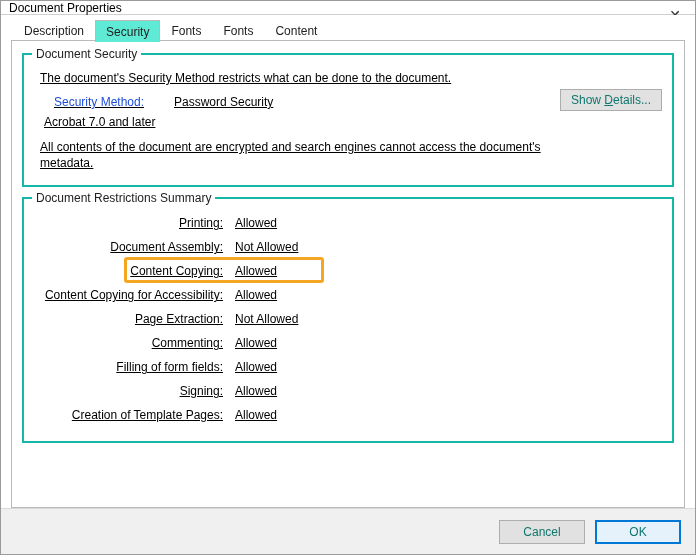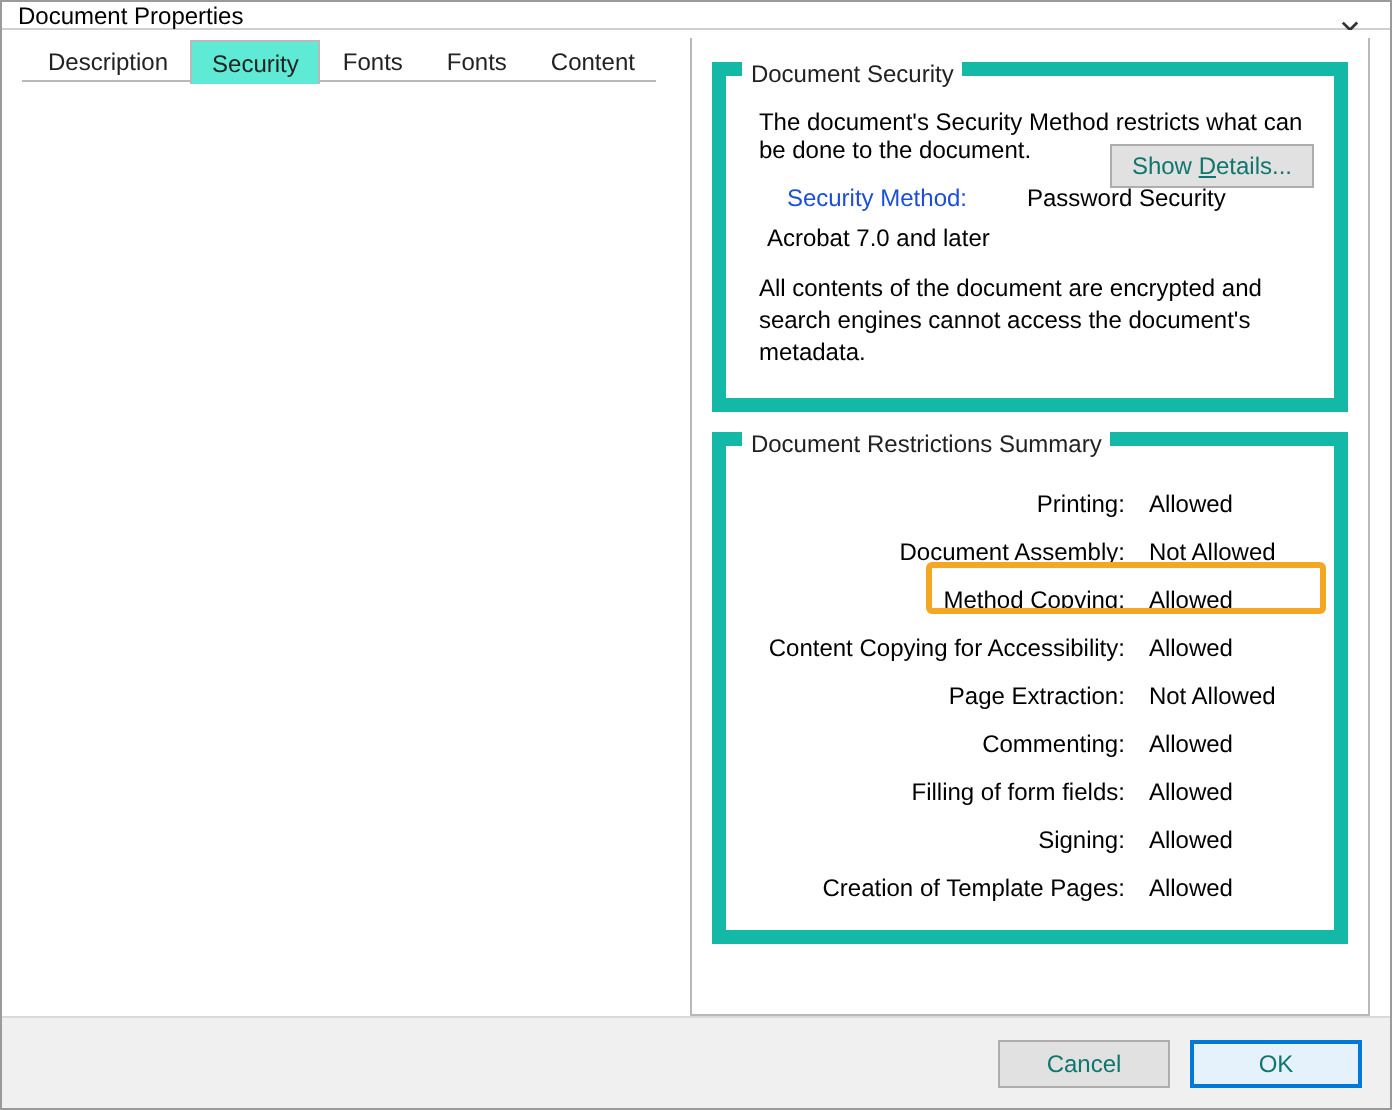--- a/index.html
+++ b/index.html
@@ -28,23 +28,22 @@
   .titlebar .close {
     width: 40px; height: 28px;
     display: flex; align-items: center; justify-content: center;
     font-size: 14px; color: #333;
     font-family: Arial, sans-serif;
   }
   .body {
     flex: 1;
     padding: 4px 10px 0 10px;
     background: #f7f7f7;
-    display: flex; flex-direction: row;
-    background: #fff;
-    gap: 17px;
+    display: flex; flex-direction: column;
+    background: #fff;
   }
   
   .tabstrip {
     display: flex;
     align-items: flex-end;
     height: 22px;
     position: relative;
     padding-left: 2px;
   }
   .tabstrip .baseline {
@@ -74,24 +73,25 @@
     flex: 1;
     border: 1px solid #b9b9b9;
     border-top: none;
     padding: 8px 10px 6px 10px;
     background: #fff;
     overflow: hidden;
   }
   
   .group {
     position: relative;
-    border: 7px solid #14b8a6;
+    border: 2px solid #14b8a6;
     border-radius: 0;
     padding: 12px 10px 10px 10px;
     margin-top: 10px;
+    text-decoration: underline;
   }
   .group:first-child { margin-top: 4px; }
   .group > .legend {
     position: absolute;
     top: -8px; left: 8px;
     padding: 0 4px;
     background: #fff;
     font-size: 12px;
     color: #222;
   }
@@ -135,21 +135,21 @@
     background: #e5f1fb;
   }
   .show-details {
     position: absolute;
     right: 10px; top: 34px;
     padding: 3px 10px;
   }
   
   .restrict {
     display: flex;
-    align-items: flex-end;
+    align-items: center;
     height: 24px;
   }
   .restrict .rk {
     width: 195px;
     text-align: right;
     padding-right: 6px;
     color: #000;
   }
   .restrict .rv {
     padding-left: 6px;
@@ -221,21 +221,21 @@
         <div id="restrict-list" style="position:relative">
             <div class="restrict">
               <div class="rk">Printing:</div>
               <div class="rv">Allowed</div>
             </div>
             <div class="restrict">
               <div class="rk">Document Assembly:</div>
               <div class="rv">Not Allowed</div>
             </div>
             <div class="restrict">
-              <div class="rk">Method Copying:</div>
+              <div class="rk">Content Copying:</div>
               <div class="rv">Allowed</div>
             </div>
             <div class="restrict">
               <div class="rk">Content Copying for Accessibility:</div>
               <div class="rv">Allowed</div>
             </div>
             <div class="restrict">
               <div class="rk">Page Extraction:</div>
               <div class="rv">Not Allowed</div>
             </div>

